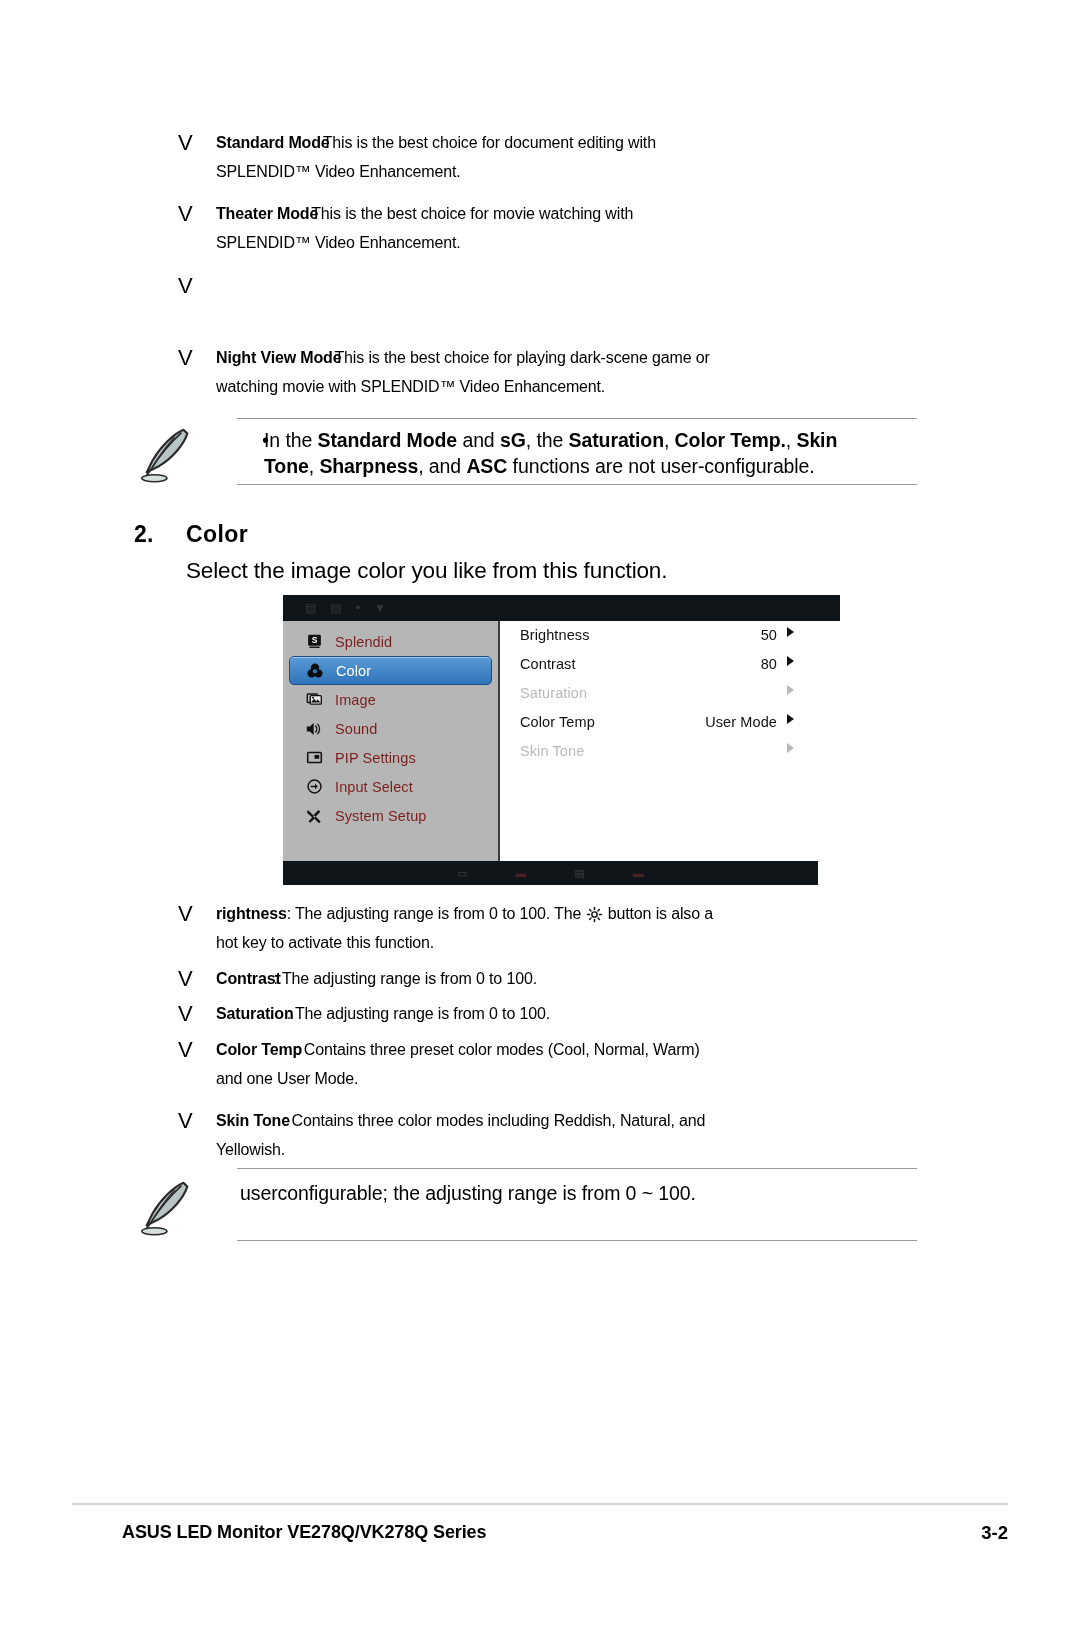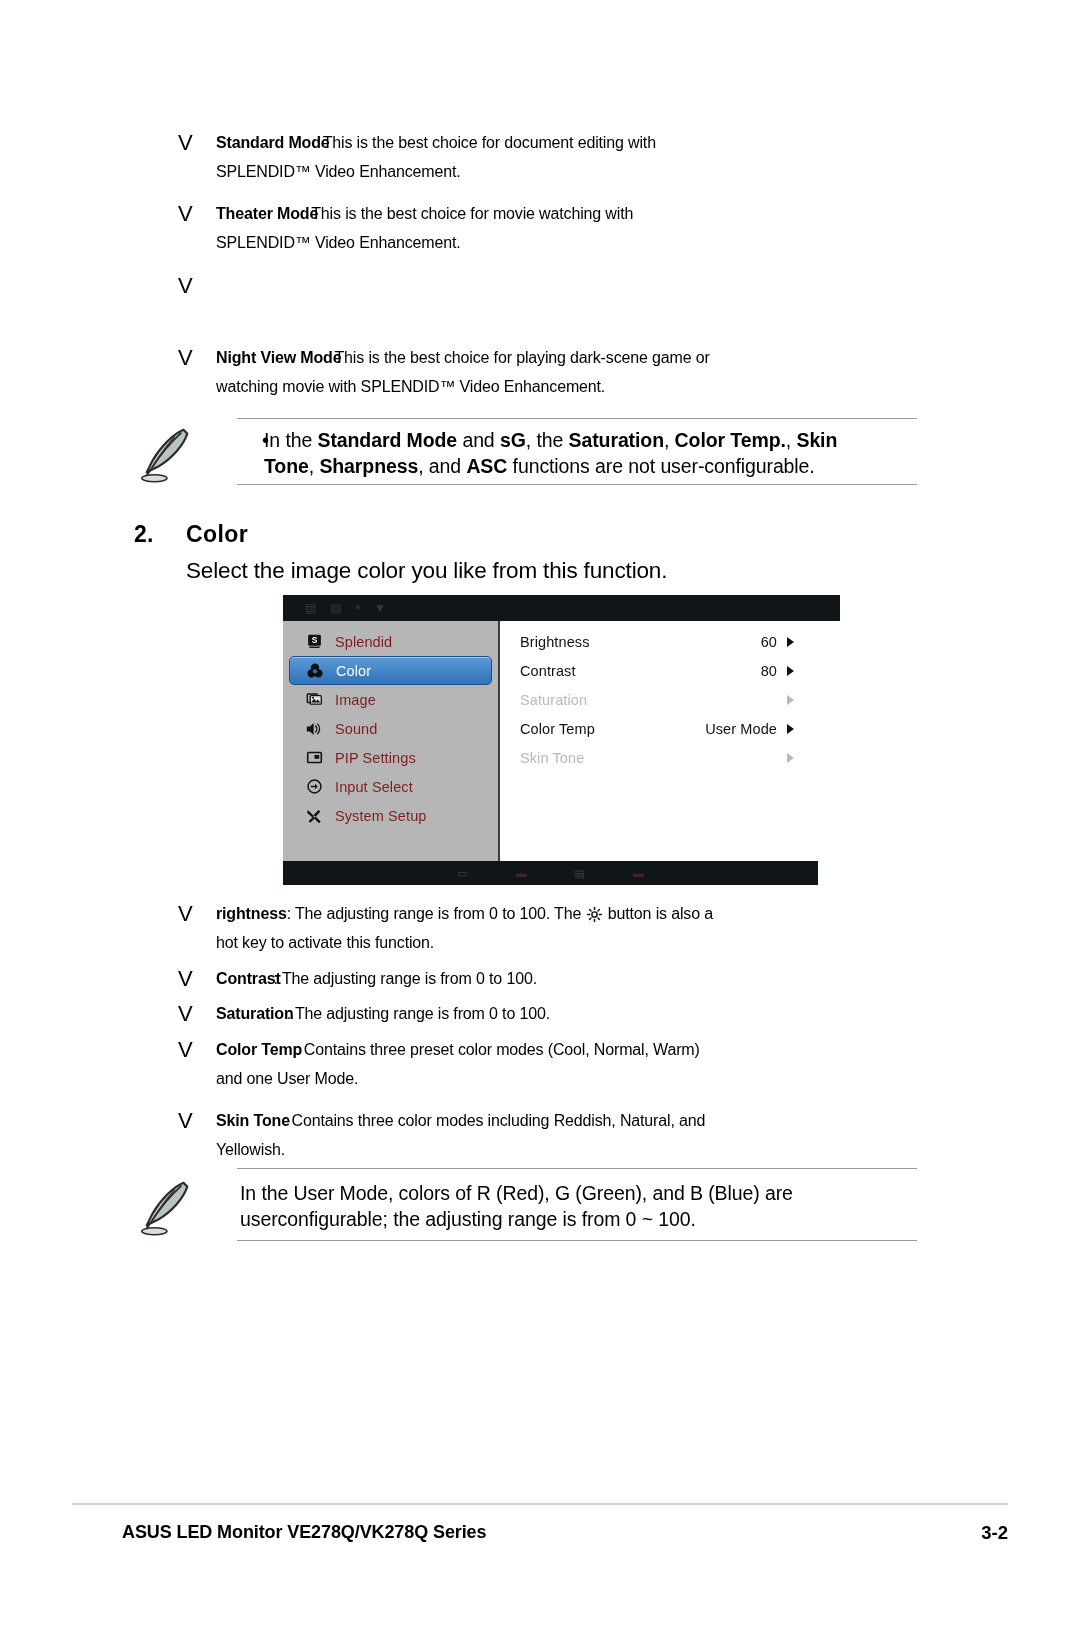--- a/index.html
+++ b/index.html
@@ -164,21 +164,21 @@
   .osd-label {
     font-size: 14.5px;
     color: #7f1d1d;
     letter-spacing: 0.1px;
   }
   .osd-item.selected .osd-label { color: #ffffff; }
 
   .osd-row {
     height: 29px;
     display: flex;
-    align-items: center;
+    align-items: flex-start;
     padding: 0 24px 0 20px;
     box-sizing: border-box;
   }
   .osd-row-label {
     font-size: 14.5px;
     color: #111111;
     flex: 1;
     letter-spacing: 0.1px;
   }
   .osd-row-value {
@@ -402,21 +402,21 @@
               </svg>
           </span>
           <span class="osd-label">System Setup</span>
         </div>
       </div>
 
       <div class="osd-right">
 
         <div class="osd-row">
           <span class="osd-row-label">Brightness</span>
-          <span class="osd-row-value">60</span>
+          <span class="osd-row-value">50</span>
           <span class="osd-arrow"></span>
         </div>
 
         <div class="osd-row">
           <span class="osd-row-label">Contrast</span>
           <span class="osd-row-value">80</span>
           <span class="osd-arrow"></span>
         </div>
 
         <div class="osd-row disabled">
@@ -508,21 +508,20 @@
       <svg viewBox="0 0 64 64" width="62" height="62" aria-hidden="true">
         <path d="M50 8 C40 12 26 26 18 40 L12 52 L24 46 C38 38 50 24 54 12 Z" fill="#b9c4c4" stroke="#2b2b2b" stroke-width="2.2" stroke-linejoin="round"></path>
         <path d="M48 11 C38 20 26 34 17 48" fill="none" stroke="#2b2b2b" stroke-width="1.8"></path>
         <path d="M41 15 C33 24 24 36 17 48" fill="none" stroke="#2b2b2b" stroke-width="1.2"></path>
         <path d="M16 49 L11 57" fill="none" stroke="#2b2b2b" stroke-width="2.2" stroke-linecap="round"></path>
         <ellipse cx="20" cy="58" rx="13" ry="3.6" fill="#d8dede" stroke="#2b2b2b" stroke-width="1.6"></ellipse>
       </svg>
     </div>
 
     <div class="note-body" style="left:240px; top:1180px; width:660px;">
-      <div>In the User Mode, colors of R (Red), G (Green), and B (Blue) are</div>
       <div>userconfigurable; the adjusting range is from 0 ~ 100.</div>
     </div>
 
     <div class="note-rule" style="left:237px; top:1240px; width:680px;"></div>
   </div>
 
   <div class="foot-rule"></div>
   <div class="foot-left">ASUS LED Monitor VE278Q/VK278Q Series</div>
   <div class="foot-right">3-2</div>
 

